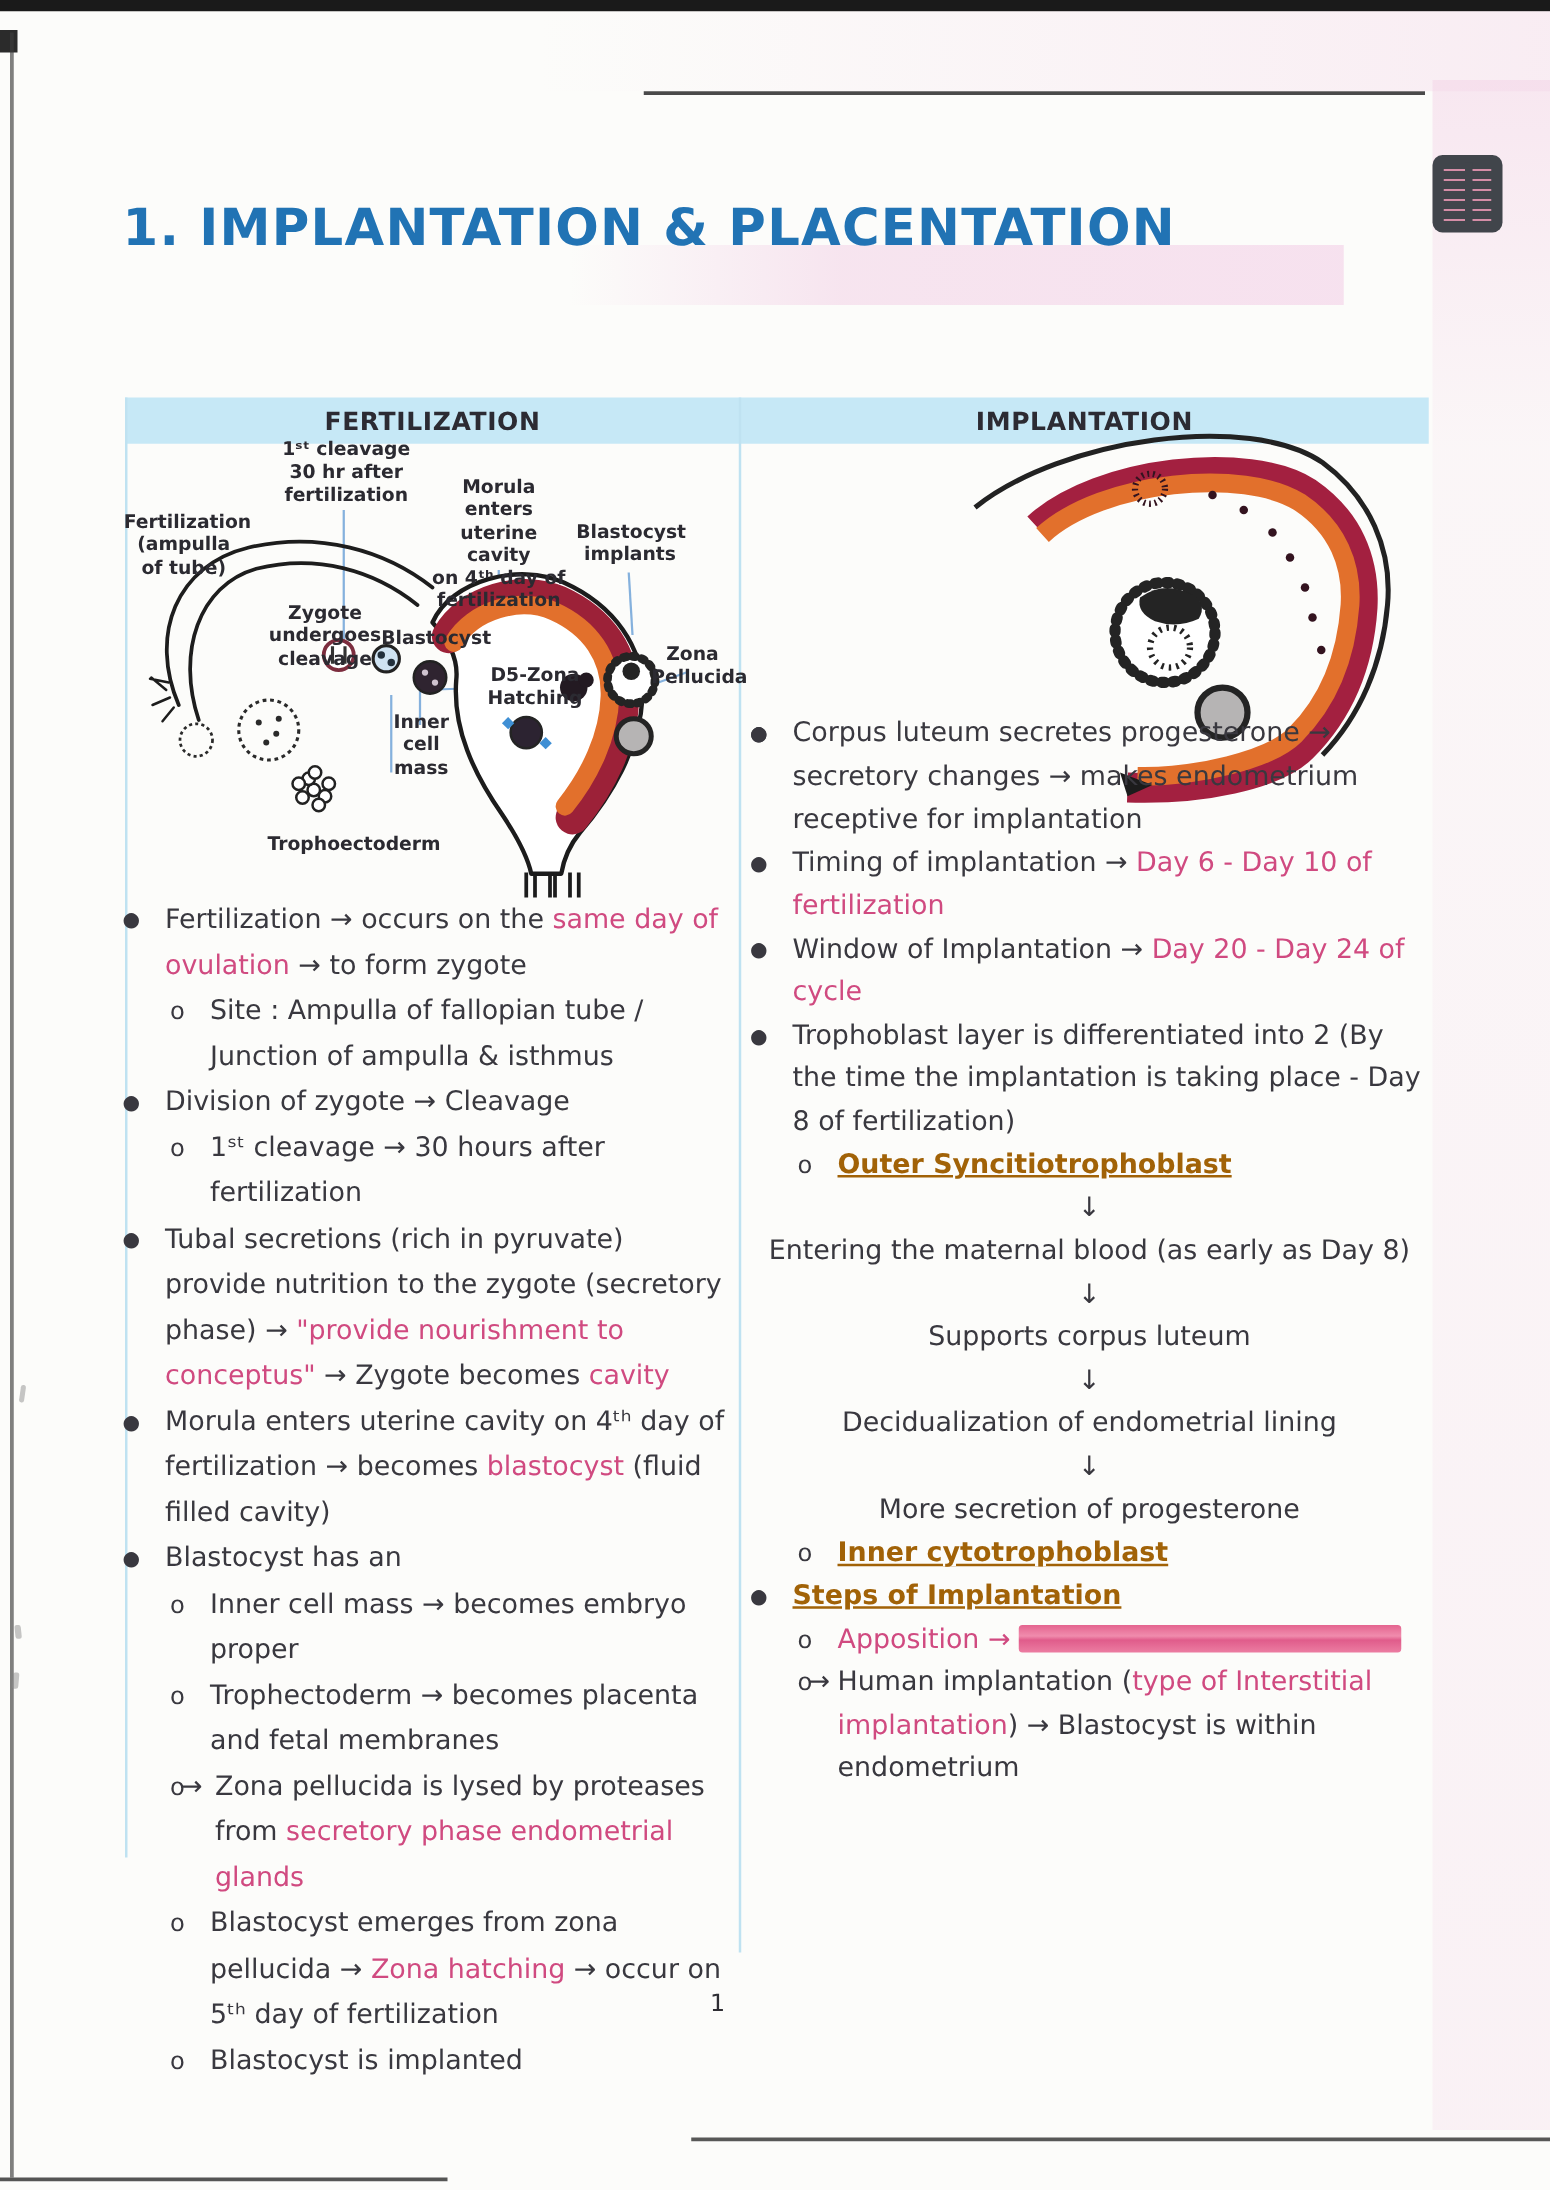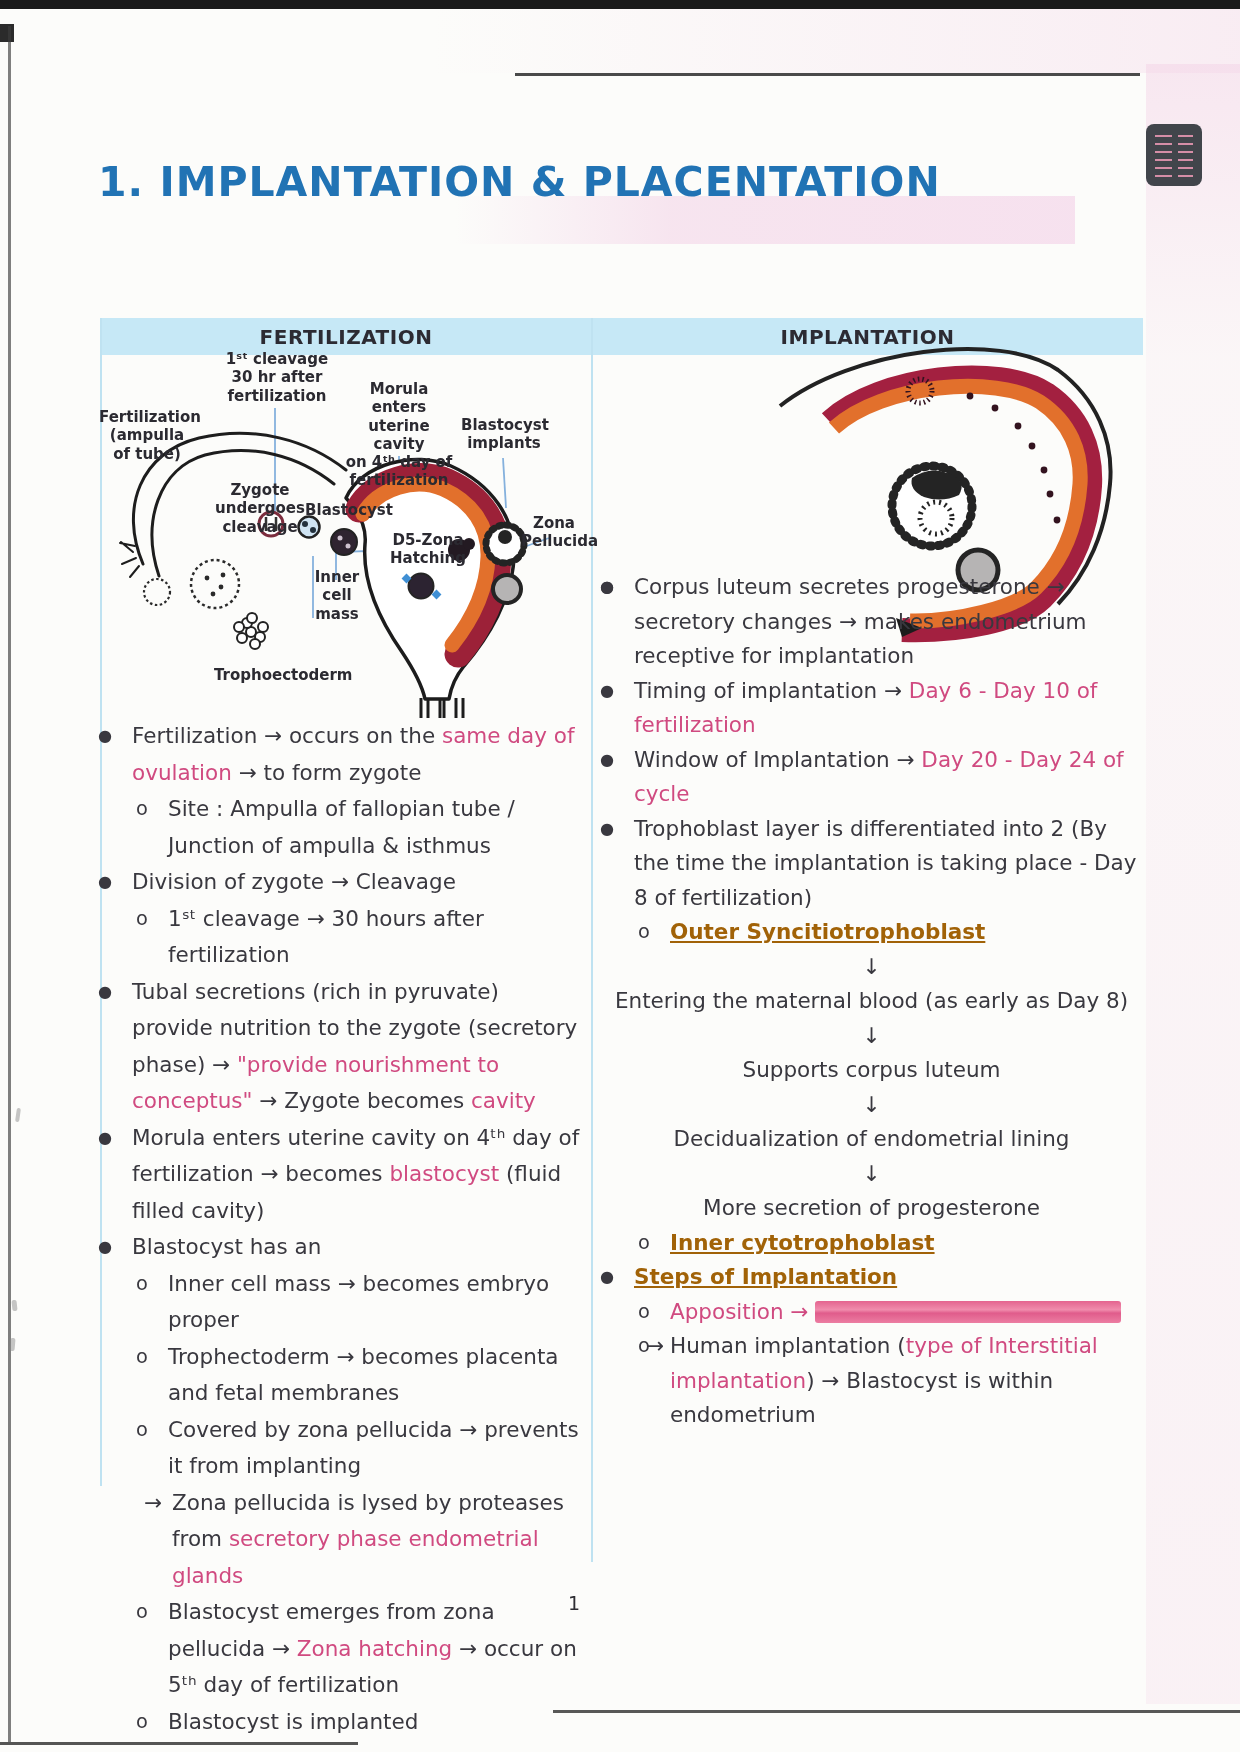--- a/index.html
+++ b/index.html
@@ -211,21 +211,21 @@
   <div class="list list-left" id="left-list">
       <div class="li li-b"><span class="marker">●</span><span>Fertilization → occurs on the </span><span class="pink">same day of ovulation</span><span> → to form zygote</span></div>
       <div class="li li-o"><span class="marker">o</span><span>Site : Ampulla of fallopian tube / Junction of ampulla &amp; isthmus</span></div>
       <div class="li li-b"><span class="marker">●</span><span>Division of zygote → Cleavage</span></div>
       <div class="li li-o"><span class="marker">o</span><span>1ˢᵗ cleavage → 30 hours after fertilization</span></div>
       <div class="li li-b"><span class="marker">●</span><span>Tubal secretions (rich in pyruvate) provide nutrition to the zygote (secretory phase) → </span><span class="pink">"provide nourishment to conceptus"</span><span> → Zygote becomes </span><span class="pink">cavity</span></div>
       <div class="li li-b"><span class="marker">●</span><span>Morula enters uterine cavity on 4ᵗʰ day of fertilization → becomes </span><span class="pink">blastocyst</span><span> (fluid filled cavity)</span></div>
       <div class="li li-b"><span class="marker">●</span><span>Blastocyst has an</span></div>
       <div class="li li-o"><span class="marker">o</span><span>Inner cell mass → becomes embryo proper</span></div>
       <div class="li li-o"><span class="marker">o</span><span>Trophectoderm → becomes placenta and fetal membranes</span></div>
-      <div class="li li-o"><span class="marker">o</span><span>Covered by zona pellucida → prevents it from implanting</span></div>
+      <div class="li li-o"><span class="marker">o</span></div>
       <div class="li li-arr"><span class="marker">→</span><span>Zona pellucida is lysed by proteases from </span><span class="pink">secretory phase endometrial glands</span></div>
       <div class="li li-o"><span class="marker">o</span><span>Blastocyst emerges from zona pellucida → </span><span class="pink">Zona hatching</span><span> → occur on 5ᵗʰ day of fertilization</span></div>
       <div class="li li-o"><span class="marker">o</span><span>Blastocyst is implanted</span></div>
     </div>
   <div class="list list-right" id="right-list">
       <div class="li li-b"><span class="marker">●</span></div>
       <div class="li li-b"><span class="marker">●</span><span>Corpus luteum secretes progesterone → secretory changes → makes endometrium receptive for implantation</span></div>
       <div class="li li-b"><span class="marker">●</span><span>Timing of implantation → </span><span class="pink">Day 6 - Day 10 of fertilization</span></div>
       <div class="li li-b"><span class="marker">●</span><span>Window of Implantation → </span><span class="pink">Day 20 - Day 24 of cycle</span></div>
       <div class="li li-b"><span class="marker">●</span><span>Trophoblast layer is differentiated into 2 (By the time the implantation is taking place - Day 8 of fertilization)</span></div>

